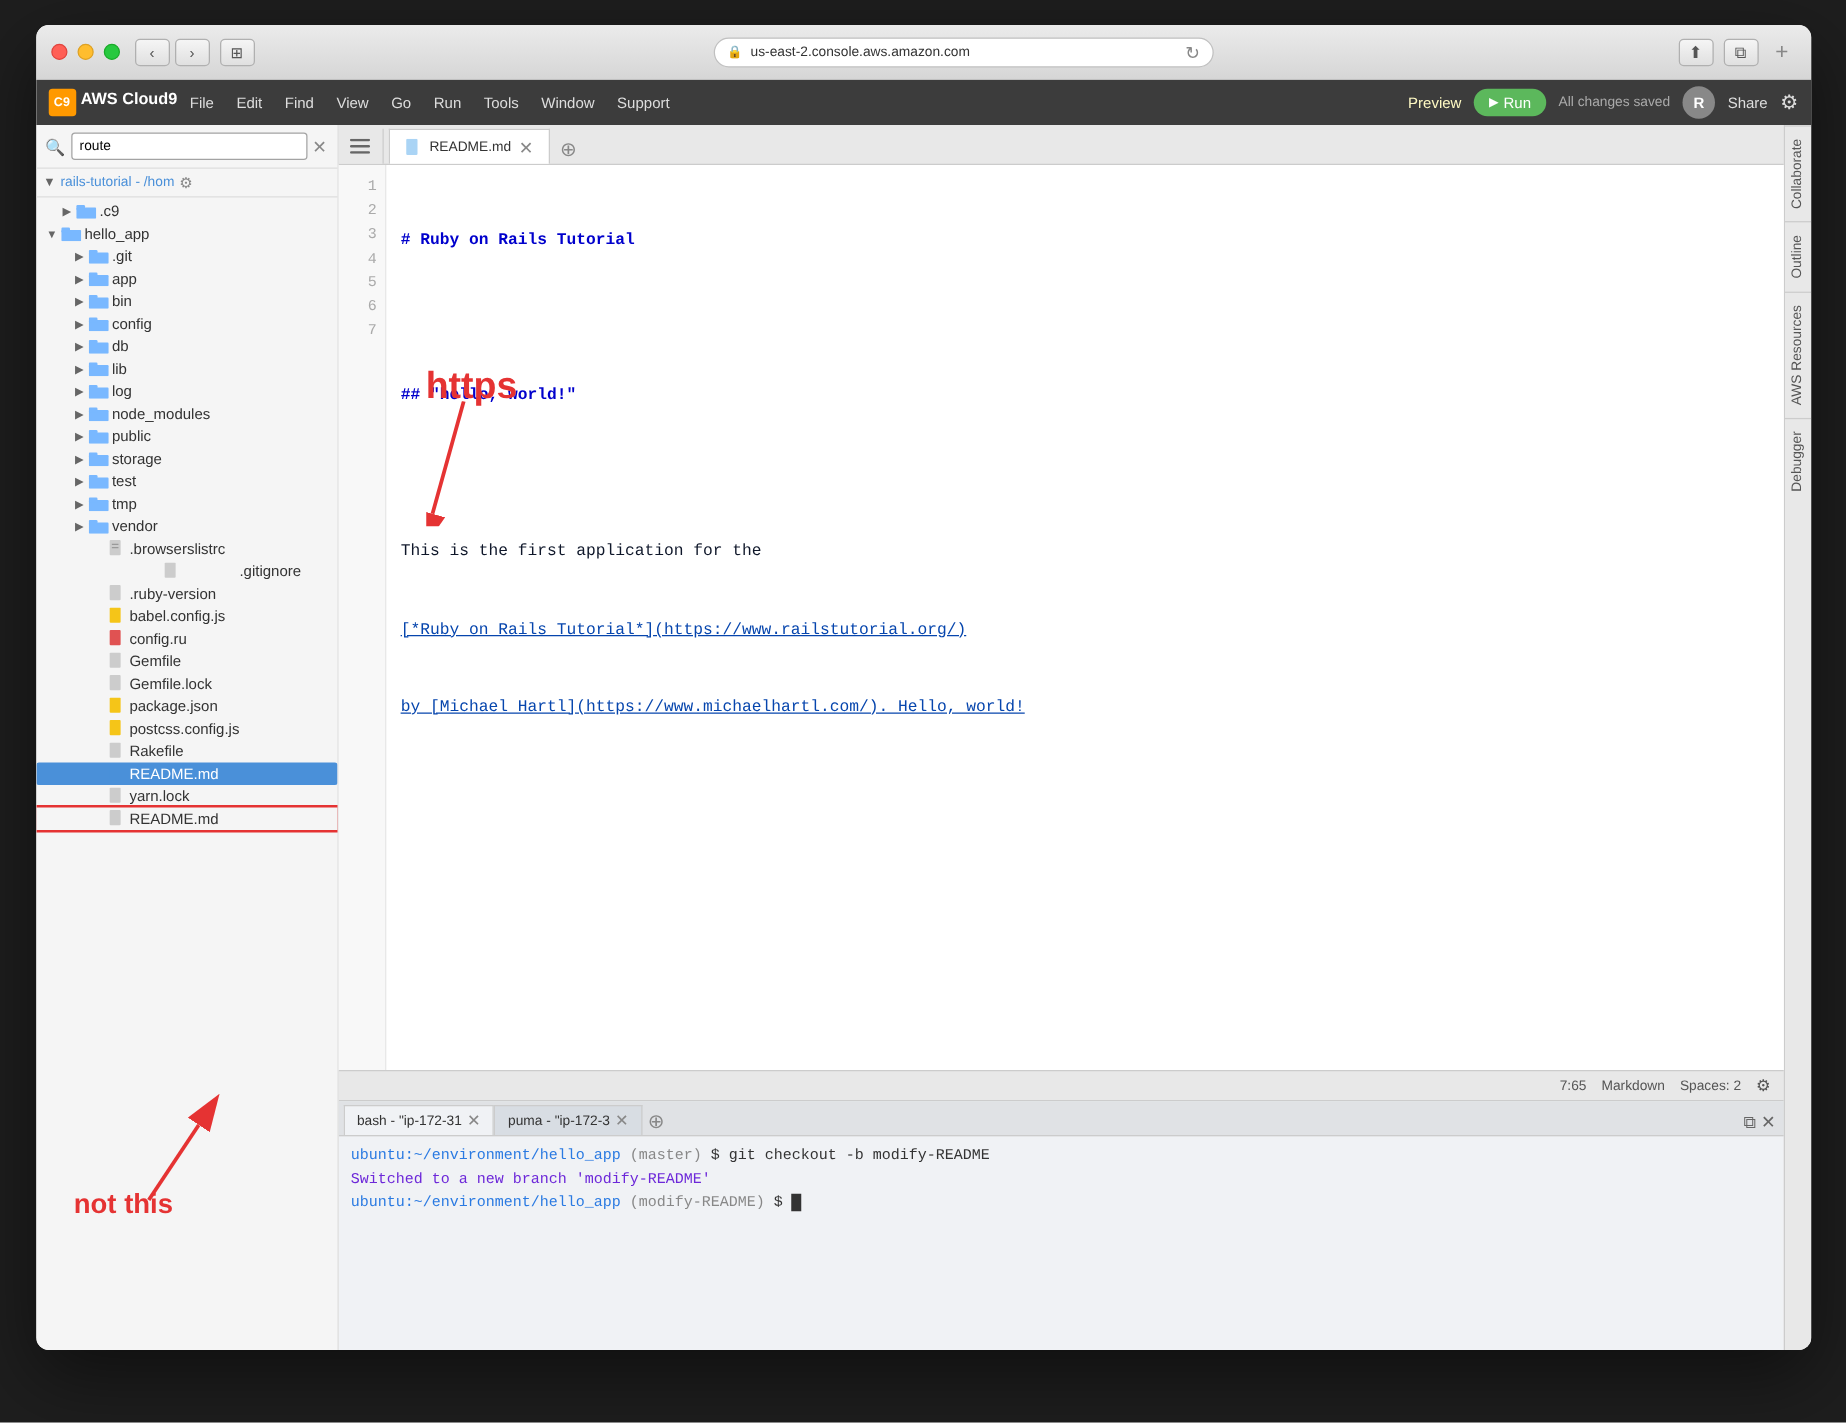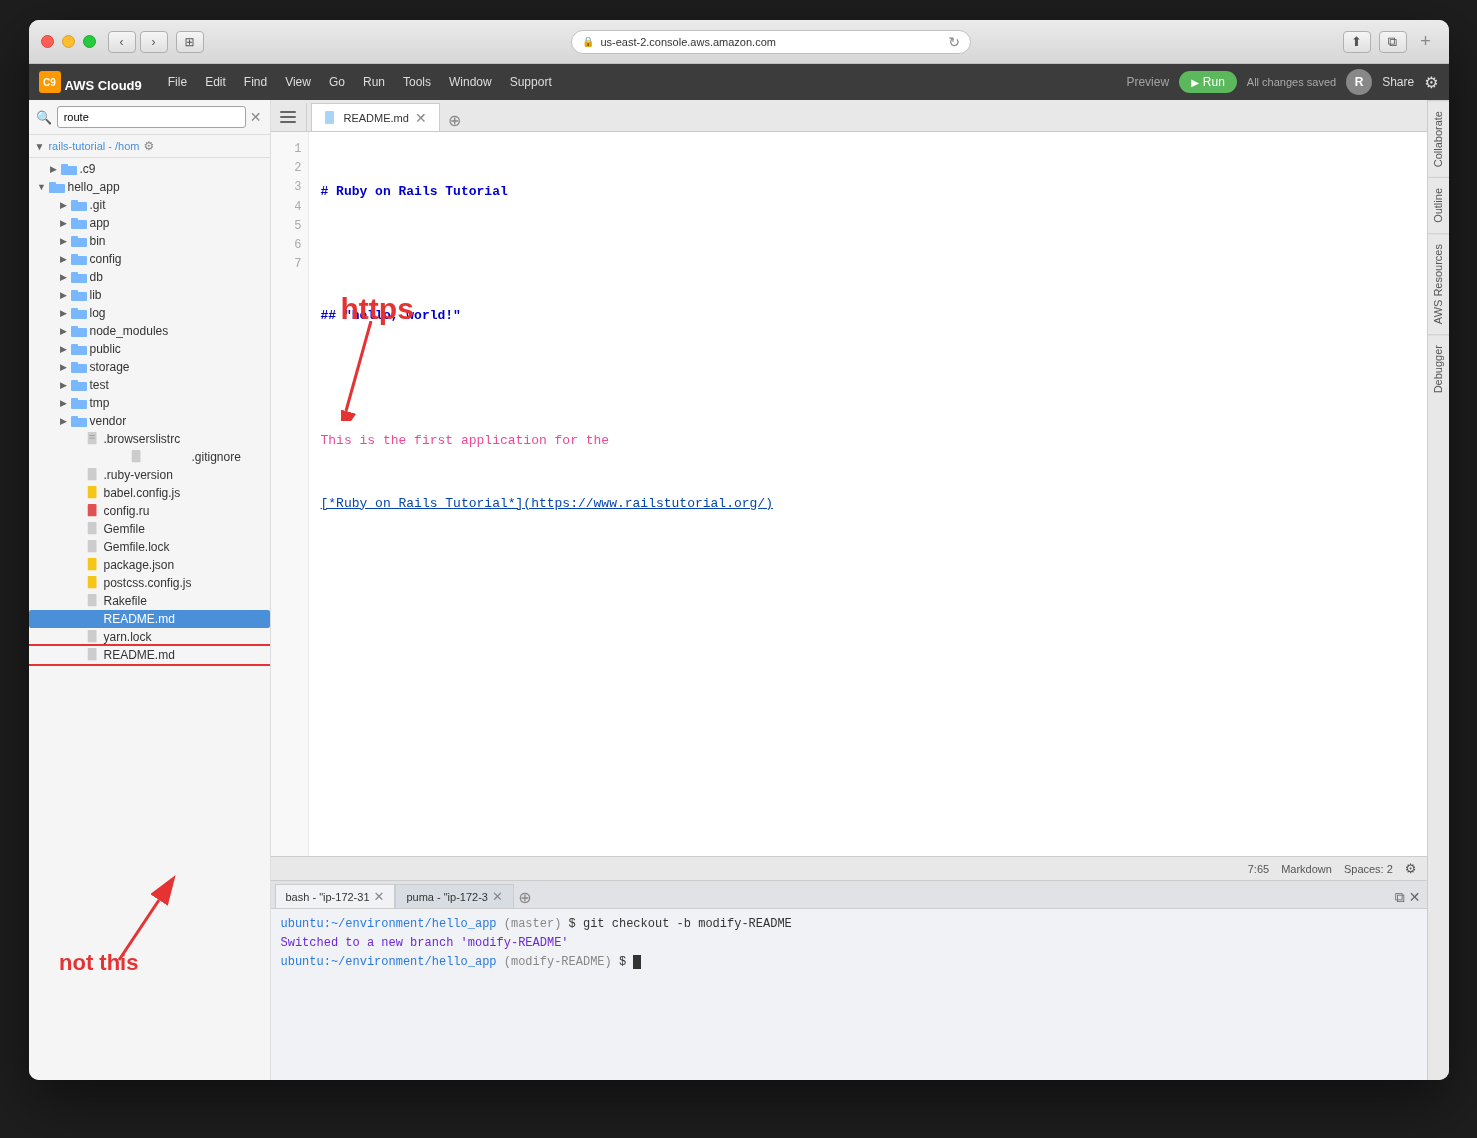--- a/index.html
+++ b/index.html
@@ -131,23 +131,23 @@
       display: flex;
       align-items: center;
       padding: 0 10px;
       flex-shrink: 0;
       gap: 2px;
     }
     .menu-logo {
       color: white;
       font-size: 13px;
       font-weight: 600;
-      margin-right: 16px;
-      display: flex;
-      align-items: flex-end;
+      margin-right: 0;
+      display: flex;
+      align-items: flex-start;
       gap: 4px;
     }
     .menu-logo-icon {
       width: 22px;
       height: 22px;
       background: #f90;
       border-radius: 3px;
       display: flex;
       align-items: center;
       justify-content: center;
@@ -163,21 +163,21 @@
       cursor: pointer;
     }
 
     .menu-bar-right {
       margin-left: auto;
       display: flex;
       align-items: center;
       gap: 10px;
     }
     .preview-btn {
-      color: #a3a3a3;
+      color: #fef9c3;
       font-size: 12px;
       cursor: pointer;
     }
     .run-btn {
       background: #5cb85c;
       color: white;
       font-size: 12px;
       padding: 4px 12px;
       border-radius: 12px;
       cursor: pointer;
@@ -407,21 +407,21 @@
     .line-number { display: block; }
     .code-lines {
       flex: 1;
       padding: 8px 12px;
       line-height: 1.6;
       white-space: pre;
     }
     .code-line { display: block; min-height: 1.6em; }
     .md-h1 { color: #0000cc; font-weight: bold; }
     .md-h2 { color: #0000cc; font-weight: bold; }
-    .md-text { color: #ec4899; }
+    .md-text { color: #0f172a; }
     .md-link { color: #0645ad; text-decoration: underline; }
 
     
     .status-bar {
       height: 24px;
       background: #e8e8e8;
       border-top: 1px solid #ccc;
       display: flex;
       align-items: center;
       padding: 0 10px;
@@ -872,20 +872,21 @@
             <span class="line-number">6</span>
             <span class="line-number">7</span>
           </div>
           <div class="code-lines">
             <span class="code-line md-h1"># Ruby on Rails Tutorial</span>
             <span class="code-line"></span>
             <span class="code-line md-h2">## "hello, world!"</span>
             <span class="code-line"></span>
             <span class="code-line md-text">This is the first application for the</span>
             <span class="code-line"><span class="md-link">[*Ruby on Rails Tutorial*](https://www.railstutorial.org/)</span></span>
+            <span class="code-line"><span class="md-link">by [Michael Hartl](https://www.michaelhartl.com/). Hello, world!</span></span>
           </div>
         </div>
 
         <div style="position:absolute;top:160px;left:70px;pointer-events:none;z-index:10;">
           <span style="font-size:30px;font-weight:bold;color:#e53333;font-family:Arial,sans-serif;">https</span>
           
           <svg width="120" height="100" style="display:block;margin-top:-5px;">
             <defs>
               <marker id="arrowRed2" markerWidth="10" markerHeight="7" refX="0" refY="3.5" orient="auto">
                 <polygon points="0 0, 10 3.5, 0 7" fill="#e53333"></polygon>

